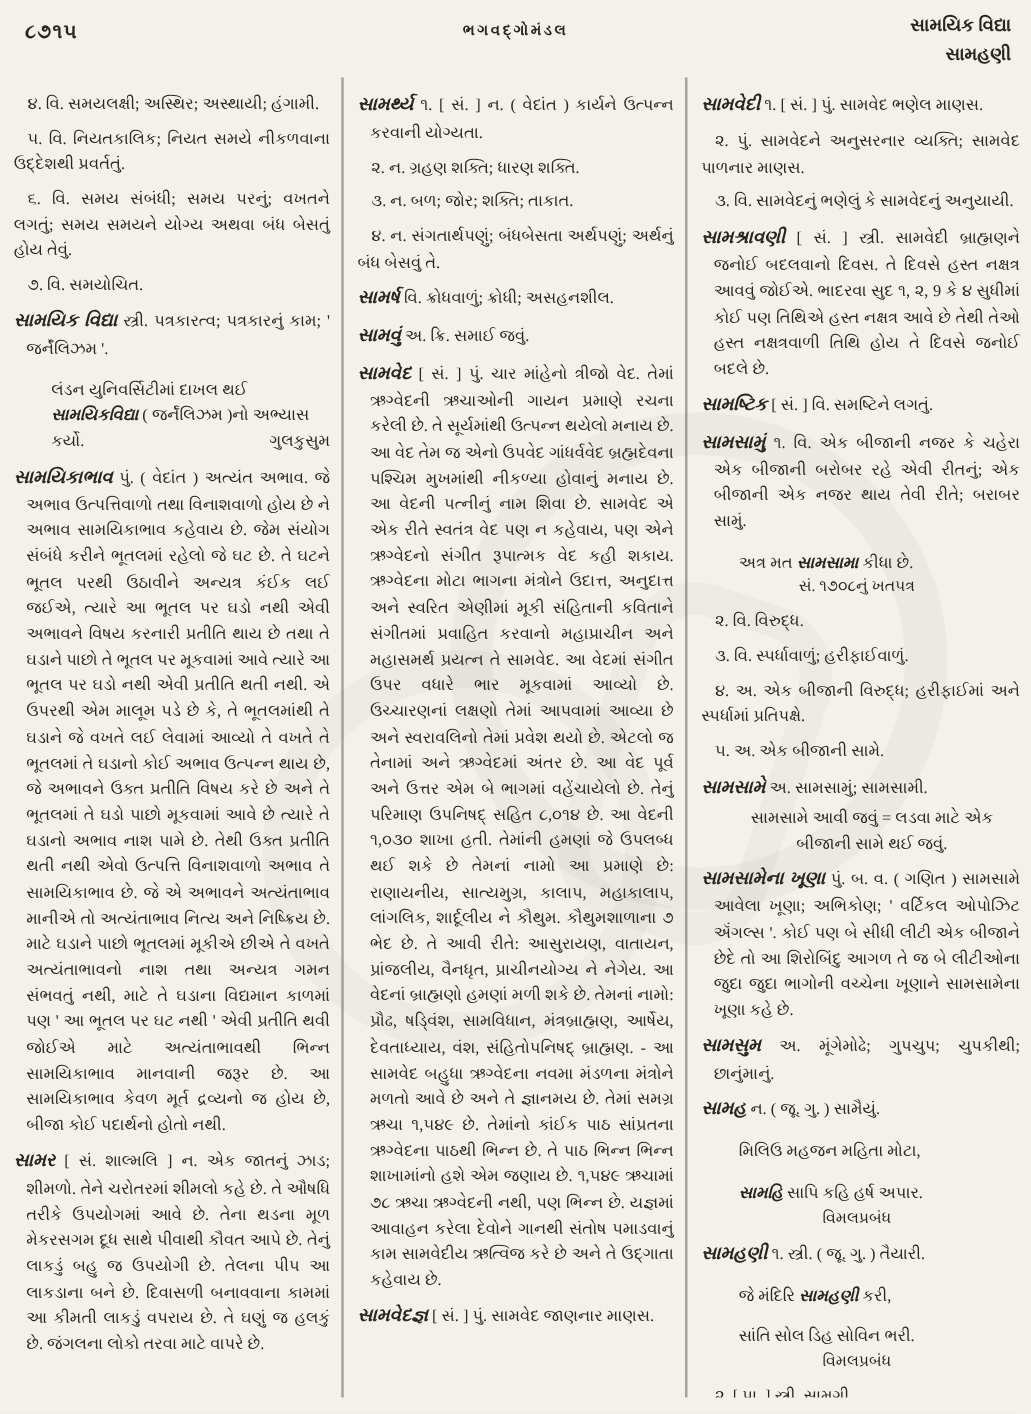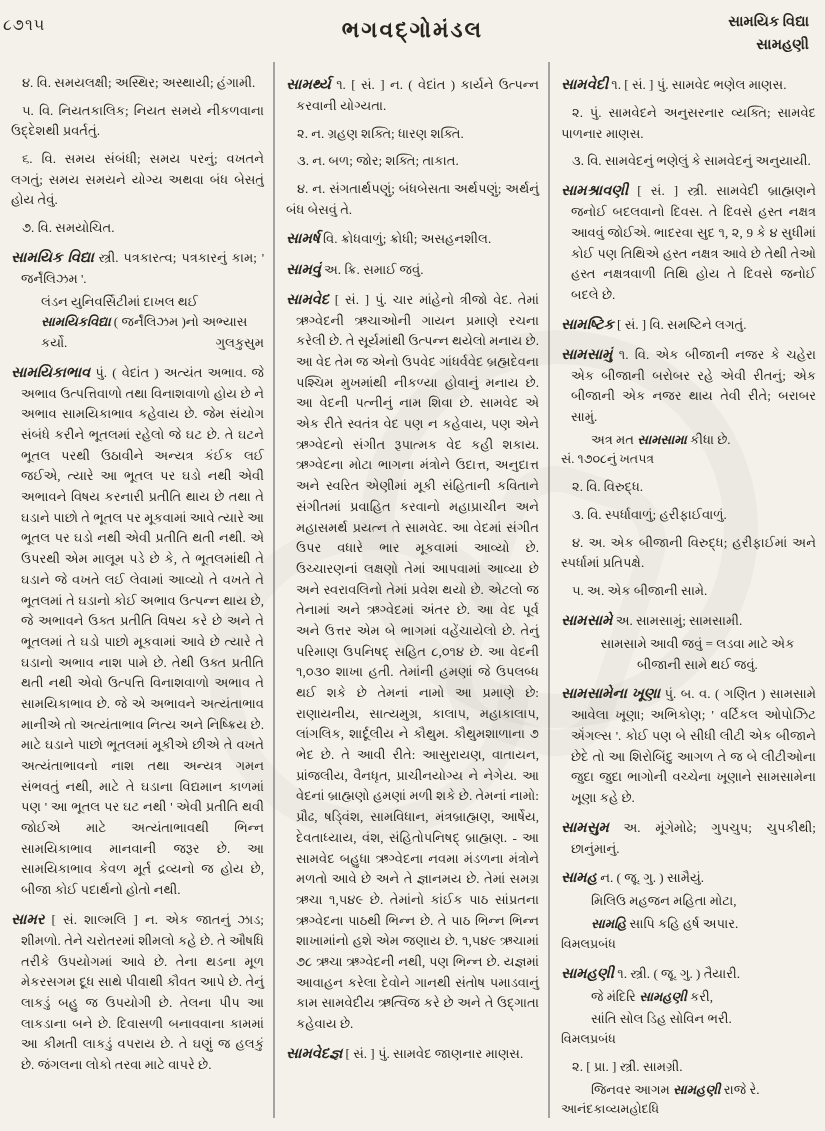--- a/index.html
+++ b/index.html
@@ -9,44 +9,44 @@
     width:825px;height:1131px;
     margin:0 auto;
     background:#f3f1ea;
     color:#2b261d;
     font-family:"Liberation Serif","DejaVu Serif",serif;
     overflow:hidden;
     box-sizing:border-box;
   }
   
   .hdr{position:relative;height:62px;}
-  .page-num{position:absolute;left:3px;top:16px;font-size:16px;font-weight:normal;letter-spacing:1px;}
-  .book-title{text-align:center;font-weight:bold;font-size:22px;letter-spacing:2px;padding-top:17px;}
+  .page-num{position:absolute;left:20px;top:16px;font-size:16px;font-weight:bold;letter-spacing:1px;}
+  .book-title{text-align:center;font-weight:bold;font-size:12px;letter-spacing:2px;padding-top:17px;}
   .running-head{position:absolute;right:16px;top:10px;text-align:right;font-weight:bold;font-size:14.5px;line-height:1.6;}
   
   .wm{position:absolute;pointer-events:none;border-radius:50%;}
   .wm1{left:360px;top:330px;width:330px;height:330px;border:34px solid rgba(70,65,55,0.045);}
   .wm2{left:210px;top:520px;width:260px;height:260px;border:30px solid rgba(70,65,55,0.035);}
   .wm3{left:470px;top:470px;width:120px;height:230px;border:26px solid rgba(70,65,55,0.04);border-radius:60px;transform:rotate(18deg);}
   
   .cols{display:flex;align-items:stretch;height:1056px;}
   .col{
     width:33.333%;box-sizing:border-box;
     padding:4px 9px 0 11px;
     font-size:13.1px;line-height:1.58;
     text-align:justify;
     overflow:hidden;
   }
   .col-sep{border-right:2px solid #a3a3a3;}
   .blk{margin:0;}
   .t-entry{margin-top:7px;padding-left:10px;text-indent:-10px;}
   .t-sense{margin-top:7px;text-indent:11px;}
-  .t-quote{margin-top:2px;padding-left:30px;text-align:left;}
+  .t-quote{margin-top:12px;padding-left:30px;text-align:left;}
   .t-idiom{margin-top:2px;padding-left:18px;text-align:center;}
-  .t-cite{margin-top:0;padding-right:6px;text-align:left;font-size:12.6px;}
+  .t-cite{margin-top:0;padding-right:6px;text-align:center;font-size:12.6px;}
   .b{font-weight:bold;font-style:italic;}
   .t-entry > .b:first-child{font-size:14.6px;}
   .inline-cite{float:right;padding-left:10px;}
 </style>
 </head>
 <body>
 
 <div class="page">
 
   <div class="wm wm1"></div>

